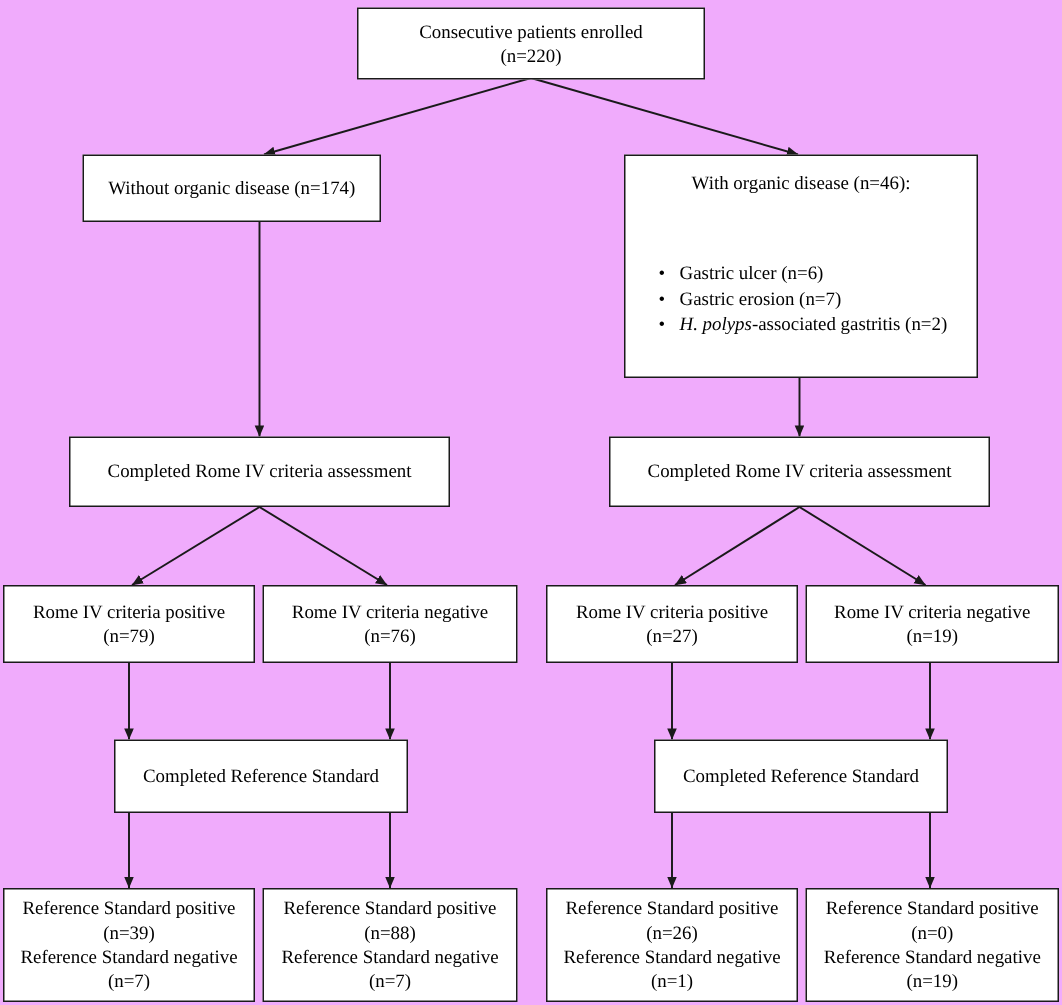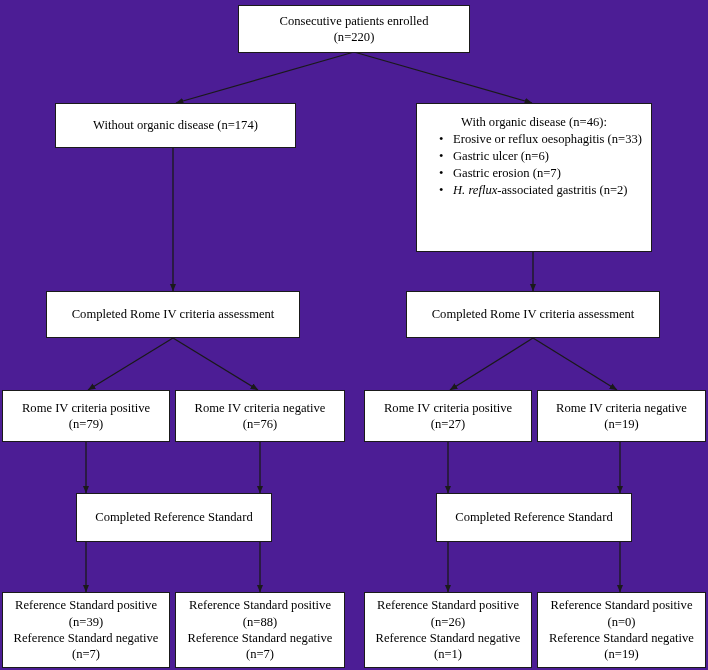--- a/index.html
+++ b/index.html
@@ -4,21 +4,21 @@
 <style>
   html, body {
     margin: 0;
     padding: 0;
     background: #ffffff;
   }
   #chart {
     position: relative;
     width: 708px;
     height: 670px;
-    background: #4c1d95;
+    background: #f0abfc;
     font-family: "Liberation Serif", "DejaVu Serif", serif;
     color: #000000;
     overflow: hidden;
   }
   .box {
     position: absolute;
     box-sizing: border-box;
     border: 1.3px solid #1a1a1a;
     background: #ffffff;
     display: flex;
@@ -109,31 +109,30 @@
 
     <line x1="448" y1="542" x2="448" y2="592" stroke="#1a1a1a" stroke-width="1.3" marker-end="url(#ah)"></line>
     <line x1="620" y1="542" x2="620" y2="592" stroke="#1a1a1a" stroke-width="1.3" marker-end="url(#ah)"></line>
   </svg>
 
   <div class="box" style="left:238px; top:5px; width:232px; height:48px;">
     <span class="ln">Consecutive patients enrolled</span>
     <span class="ln">(n=220)</span>
   </div>
 
-  <div class="box" style="left:55px; top:103px; width:241px; height:45px;">
+  <div class="box" style="left:55px; top:103px; width:199px; height:45px;">
     <span class="ln">Without organic disease (n=174)</span>
   </div>
 
-  <div class="box box-organic" style="left:416px; top:103px; width:236px; height:149px;">
+  <div class="box box-organic" style="left:416px; top:103px; width:236px; height:149px;gap:43px;">
     <span class="heading">With organic disease (n=46):</span>
     <ul>
-      <li><span>Erosive or reflux oesophagitis (n=33)</span></li>
       <li><span>Gastric ulcer (n=6)</span></li>
       <li><span>Gastric erosion (n=7)</span></li>
-      <li><span class="it">H. reflux</span><span>-associated gastritis (n=2)</span></li>
+      <li><span class="it">H. polyps</span><span>-associated gastritis (n=2)</span></li>
     </ul>
   </div>
 
   <div class="box" style="left:46px; top:291px; width:254px; height:47px;">
     <span class="ln">Completed Rome IV criteria assessment</span>
   </div>
 
   <div class="box" style="left:406px; top:291px; width:254px; height:47px;">
     <span class="ln">Completed Rome IV criteria assessment</span>
   </div>

